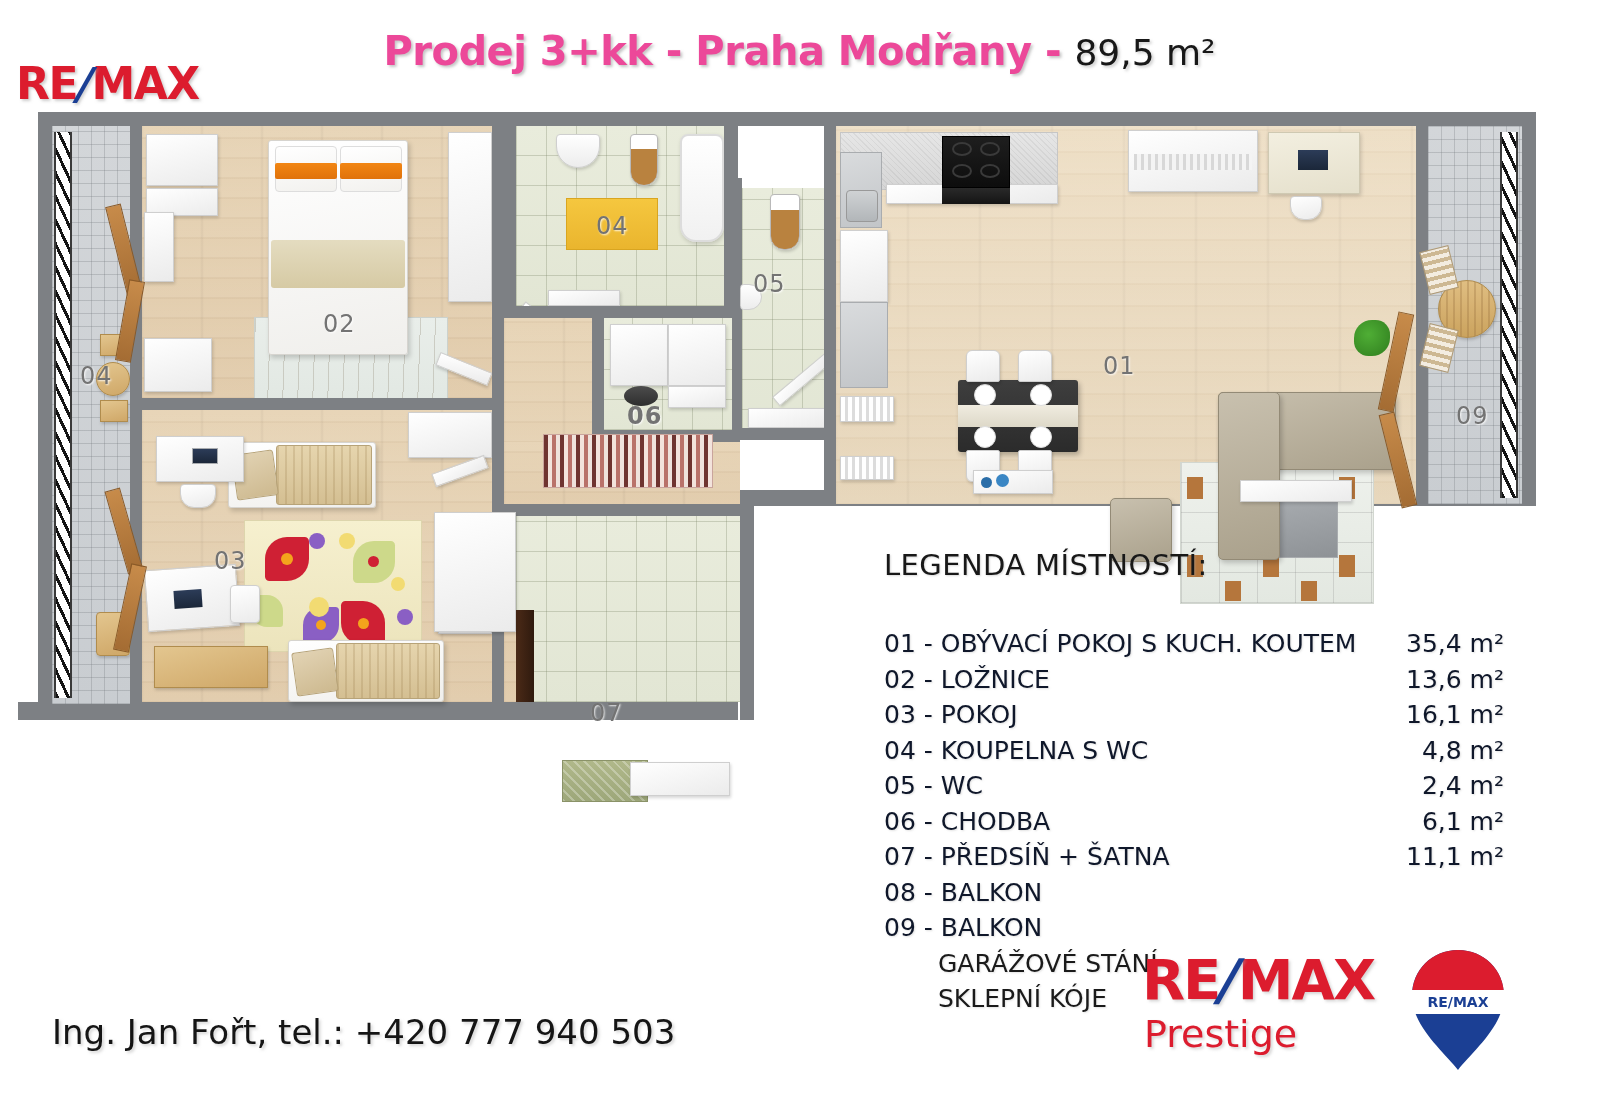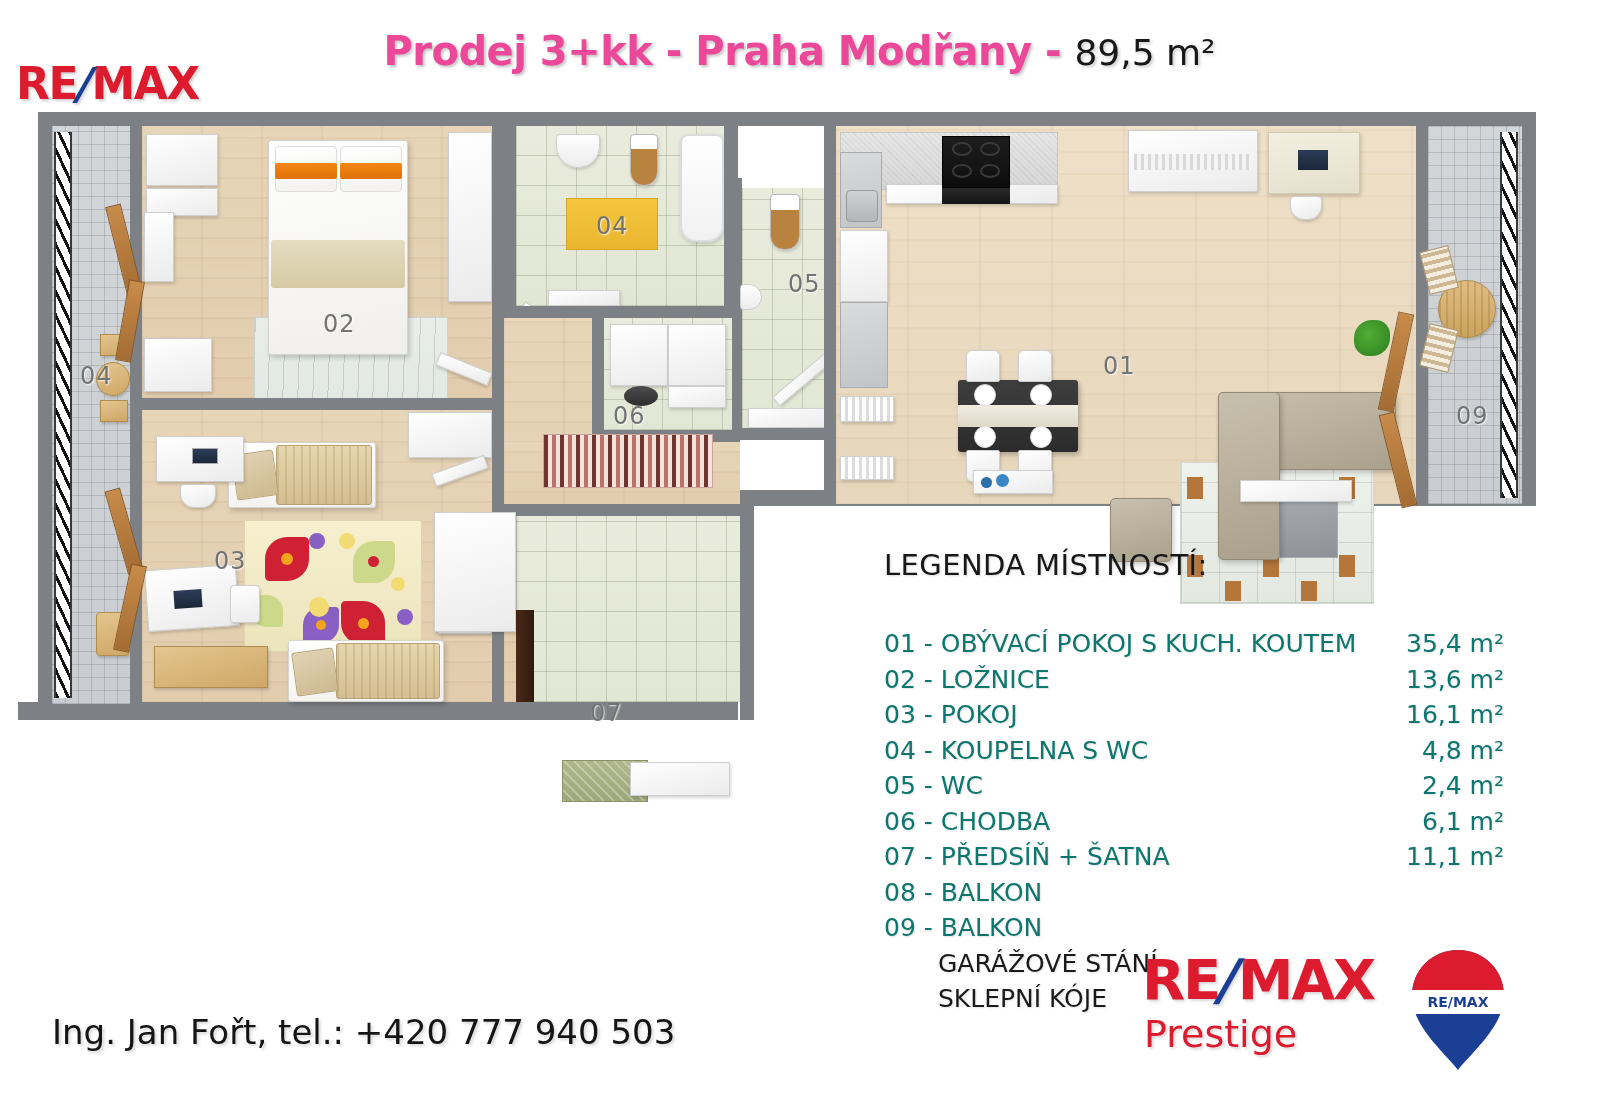--- a/index.html
+++ b/index.html
@@ -141,21 +141,21 @@
     font-weight: normal;
     color: #181818;
     letter-spacing: 0.4px;
     text-shadow: 1px 1px 2px rgba(170,170,170,0.45);
   }
   .leg-row {
     display: flex;
     align-items: baseline;
     font-family: "DejaVu Sans", "Liberation Sans", sans-serif;
     font-size: 25px;
-    color: #0f766e;
+    color: #0f172a;
     line-height: 1.42;
     text-shadow: 1px 1px 2px rgba(180,180,180,0.40);
   }
   .leg-name { flex: 1 1 auto; white-space: nowrap; }
   .leg-area { flex: 0 0 130px; text-align: right; white-space: nowrap; }
   .leg-extra {
     font-family: "DejaVu Sans", "Liberation Sans", sans-serif;
     font-size: 25px;
     color: #1a1a1a;
     line-height: 1.42;
@@ -315,41 +315,41 @@
     <div class="fx" style="left:548px; top:86px; width:92px; height:52px; background:linear-gradient(180deg,#f5c73f,#eab52e); border:1px solid #d9a520;"></div>
     <div class="fx" style="left:538px; top:22px; width:44px; height:34px; background:linear-gradient(180deg,#ffffff,#ececec); border:1px solid #cfcfcf; border-radius:4px 4px 22px 22px; box-shadow:1px 2px 3px rgba(0,0,0,0.15);"></div>
     <div class="fx" style="left:612px; top:22px; width:28px; height:52px; background:linear-gradient(180deg,#ffffff 0 28%, #b9823f 28% 100%); border:1px solid #b9b9b9; border-radius:4px 4px 14px 14px; box-shadow:1px 2px 3px rgba(0,0,0,0.16);"></div>
     <div class="fx" style="left:662px; top:22px; width:44px; height:108px; background:linear-gradient(180deg,#ffffff,#f1f1f1); border:2px solid #dcdcdc; border-radius:8px 8px 16px 16px; box-shadow:1px 2px 4px rgba(0,0,0,0.16);"></div>
     <div class="fx white-box" style="left:504px; top:188px; width:78px; height:12px; transform: rotate(38deg); transform-origin: left center;"></div>
     <div class="fx white-box" style="left:530px; top:178px; width:72px; height:16px;"></div>
 
     <div class="wall" style="left:706px; top:14px; width:14px; height:180px;"></div>
     <div class="wall" style="left:712px; top:66px; width:12px; height:262px;"></div>
     <div class="room floor-tile-green" style="left:724px; top:76px; width:90px; height:252px;"></div>
-    <div class="room-label" style="left:770px; top:158px;">05</div>
+    <div class="room-label" style="left:735px; top:158px;">05</div>
     <div class="fx" style="left:752px; top:82px; width:30px; height:56px; background:linear-gradient(180deg,#ffffff 0 28%, #b9823f 28% 100%); border:1px solid #b9b9b9; border-radius:4px 4px 14px 14px; box-shadow:1px 2px 3px rgba(0,0,0,0.16);"></div>
     <div class="fx" style="left:722px; top:172px; width:22px; height:26px; background:linear-gradient(180deg,#ffffff,#ececec); border:1px solid #cfcfcf; border-radius:4px 14px 14px 4px;"></div>
     <div class="fx white-box" style="left:742px; top:240px; width:68px; height:12px; transform: rotate(-40deg); transform-origin:right center;"></div>
     <div class="fx white-box" style="left:730px; top:296px; width:80px; height:20px;"></div>
     <div class="wall" style="left:806px; top:66px; width:12px; height:262px;"></div>
     <div class="wall" style="left:712px; top:316px; width:106px; height:12px;"></div>
 
     <div class="wall" style="left:486px; top:194px; width:236px; height:12px;"></div>
 
     <div class="room floor-tile-green" style="left:584px; top:206px; width:130px; height:112px;"></div>
     <div class="wall" style="left:574px; top:206px; width:12px; height:124px;"></div>
     <div class="wall" style="left:574px; top:318px; width:148px; height:12px;"></div>
     <div class="fx white-box" style="left:592px; top:212px; width:58px; height:62px;"></div>
     <div class="fx white-box" style="left:650px; top:212px; width:58px; height:62px;"></div>
     <div class="fx" style="left:606px; top:274px; width:34px; height:20px; background:linear-gradient(180deg,#4c4c4c,#2e2e2e); border-radius:50%;"></div>
     <div class="fx white-box" style="left:650px; top:274px; width:58px; height:22px;"></div>
 
     <div class="room floor-wood" style="left:486px; top:206px; width:88px; height:384px;"></div>
     <div class="room floor-wood" style="left:486px; top:330px; width:236px; height:70px;"></div>
-    <div class="room-label" style="left:595px; top:290px;">06</div>
+    <div class="room-label" style="left:609px; top:290px;font-weight:bold;">06</div>
     <div class="fx" style="left:525px; top:322px; width:170px; height:54px;
                 background: repeating-linear-gradient(90deg,#6f3430 0 4px,#f3e3dc 4px 8px,#b9726a 8px 12px,#efe2dc 12px 16px);
                 border:1px solid #c9a49c;"></div>
 
     <div class="wall" style="left:486px; top:392px; width:248px; height:12px;"></div>
     <div class="room floor-tile-green" style="left:498px; top:404px; width:224px; height:186px;"></div>
     <div class="room-label" style="left:572px; top:587px;">07</div>
     <div class="fx" style="left:498px; top:498px; width:18px; height:92px; background:linear-gradient(90deg,#4b2a17,#2f1a0e);"></div>
     <div class="fx" style="left:544px; top:648px; width:86px; height:42px;
                 background: repeating-linear-gradient(45deg, rgba(255,255,255,0.28) 0 2px, rgba(0,0,0,0) 2px 7px), linear-gradient(180deg,#b0b88a,#9da77a);

